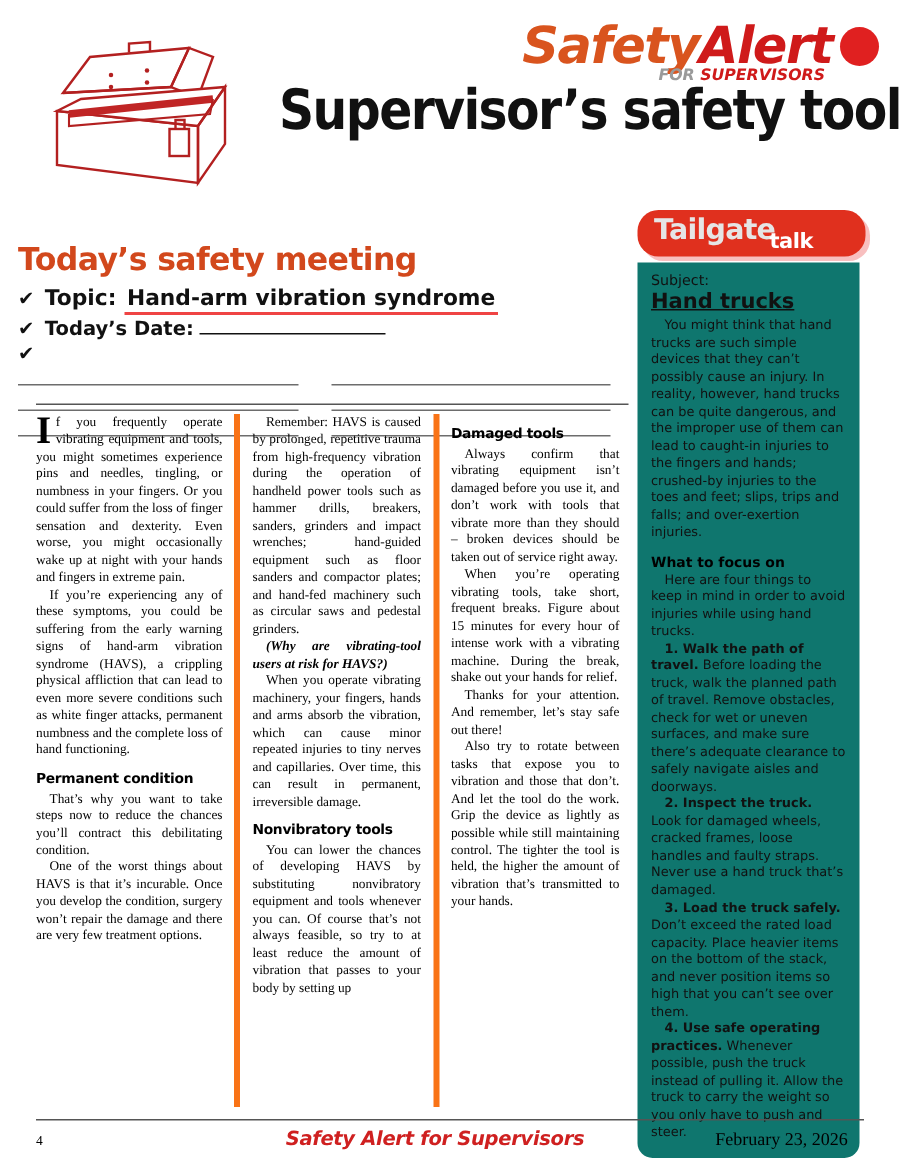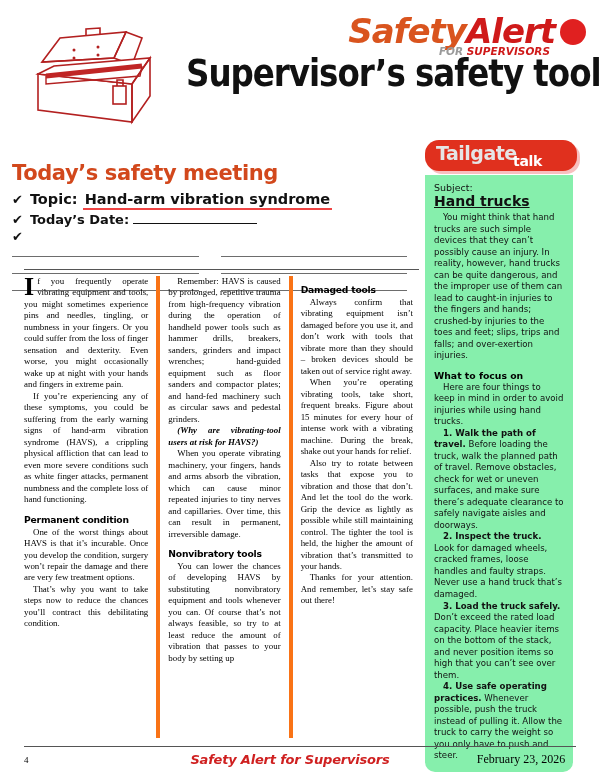--- a/index.html
+++ b/index.html
@@ -123,21 +123,21 @@
     letter-spacing:-0.5px;
   }
   .tg-pill .t2{
     position:absolute;left:88px;top:13px;
     font-family:"DejaVu Sans", sans-serif;
     font-weight:bold;font-size:14px;color:#ffffff;
     letter-spacing:-0.3px;
   }
   .tg-box{
     margin-top:4px;
-    background:#86efac;
+    background:#0f766e;
     border-radius:0 0 10px 10px;
     padding:7px 9px 10px 9px;
     width:148px;
     box-sizing:border-box;
   }
   .tg-subject{
     font-family:"DejaVu Sans", sans-serif;
     font-size:9.5px;color:#111;margin-bottom:0px;
   }
   .tg-title{
@@ -254,36 +254,36 @@
     </div>
   </div>
 
   <div class="body-rule"></div>
 
   <div class="cols">
     <div class="col" id="col1">
         <p class="noind"><span class="dropcap">I</span>f you frequently operate vibrating equipment and tools, you might sometimes experience pins and needles, tingling, or numbness in your fingers. Or you could suffer from the loss of finger sensation and dexterity. Even worse, you might occasionally wake up at night with your hands and fingers in extreme pain.</p>
         <p>If you’re experiencing any of these symptoms, you could be suffering from the early warning signs of hand-arm vibration syndrome (HAVS), a crippling physical affliction that can lead to even more severe conditions such as white finger attacks, permanent numbness and the complete loss of hand functioning.</p>
         <h3>Permanent condition</h3>
+        <p>That’s why you want to take steps now to reduce the chances you’ll contract this debilitating condition.</p>
         <p>One of the worst things about HAVS is that it’s incurable. Once you develop the condition, surgery won’t repair the damage and there are very few treatment options.</p>
-        <p>That’s why you want to take steps now to reduce the chances you’ll contract this debilitating condition.</p>
       </div>
     <div class="col" id="col2">
         <p>Remember: HAVS is caused by prolonged, repetitive trauma from high-frequency vibration during the operation of handheld power tools such as hammer drills, breakers, sanders, grinders and impact wrenches; hand-guided equipment such as floor sanders and compactor plates; and hand-fed machinery such as circular saws and pedestal grinders.</p>
         <p class="ital">(Why are vibrating-tool users at risk for HAVS?)</p>
         <p>When you operate vibrating machinery, your fingers, hands and arms absorb the vibration, which can cause minor repeated injuries to tiny nerves and capillaries. Over time, this can result in permanent, irreversible damage.</p>
         <h3>Nonvibratory tools</h3>
         <p>You can lower the chances of developing HAVS by substituting nonvibratory equipment and tools whenever you can. Of course that’s not always feasible, so try to at least reduce the amount of vibration that passes to your body by setting up</p>
       </div>
     <div class="col" id="col3">
         <h3>Damaged tools</h3>
         <p>Always confirm that vibrating equipment isn’t damaged before you use it, and don’t work with tools that vibrate more than they should – broken devices should be taken out of service right away.</p>
         <p>When you’re operating vibrating tools, take short, frequent breaks. Figure about 15 minutes for every hour of intense work with a vibrating machine. During the break, shake out your hands for relief.</p>
+        <p>Thanks for your attention. And remember, let’s stay safe out there!</p>
         <p>Also try to rotate between tasks that expose you to vibration and those that don’t. And let the tool do the work. Grip the device as lightly as possible while still maintaining control. The tighter the tool is held, the higher the amount of vibration that’s transmitted to your hands.</p>
-        <p>Thanks for your attention. And remember, let’s stay safe out there!</p>
       </div>
   </div>
 
   <div class="tailgate">
     <div class="tg-pill">
       <span class="t1">Tailgate</span>
       <span class="t2">talk</span>
     </div>
     <div class="tg-box">
       <div class="tg-subject">Subject:</div>

